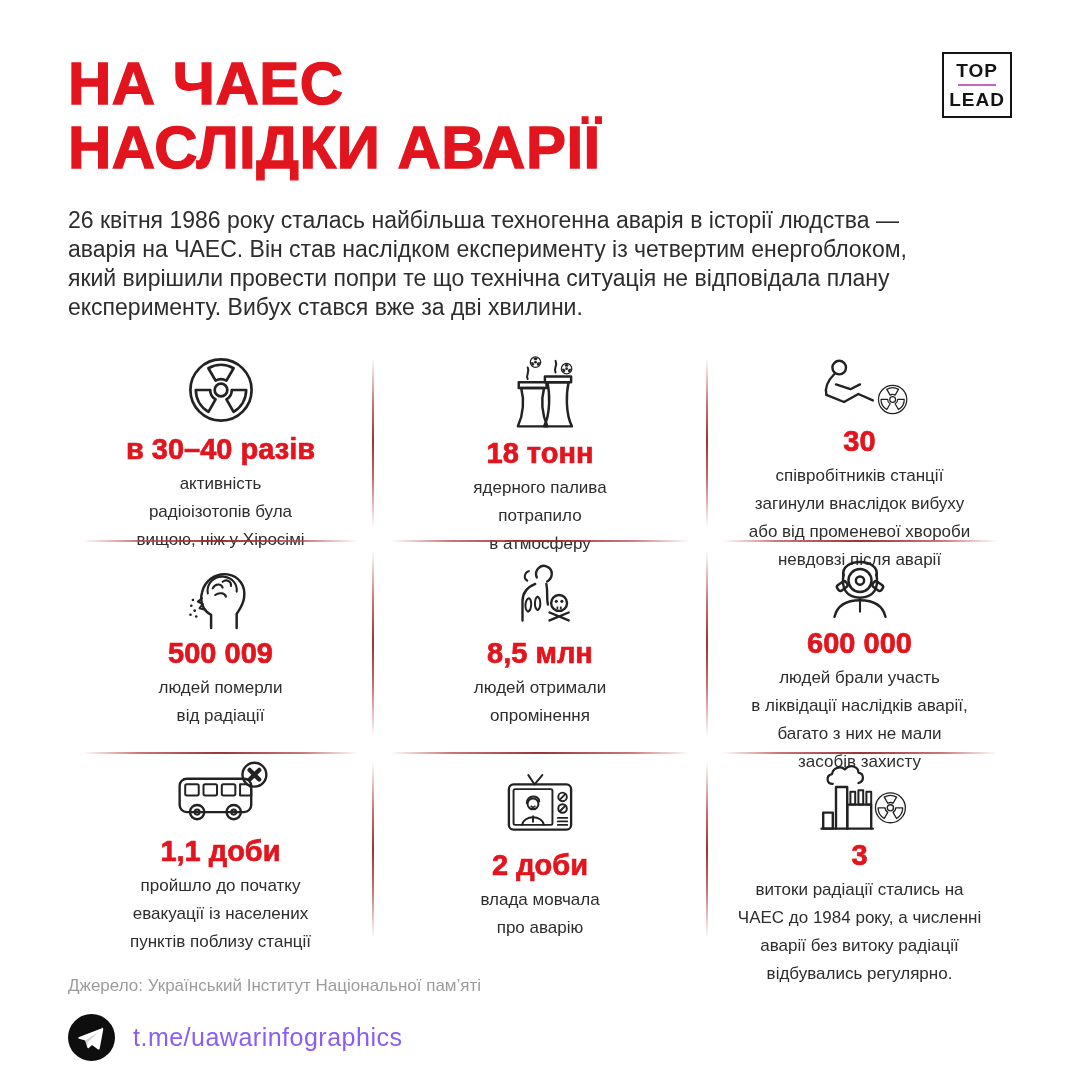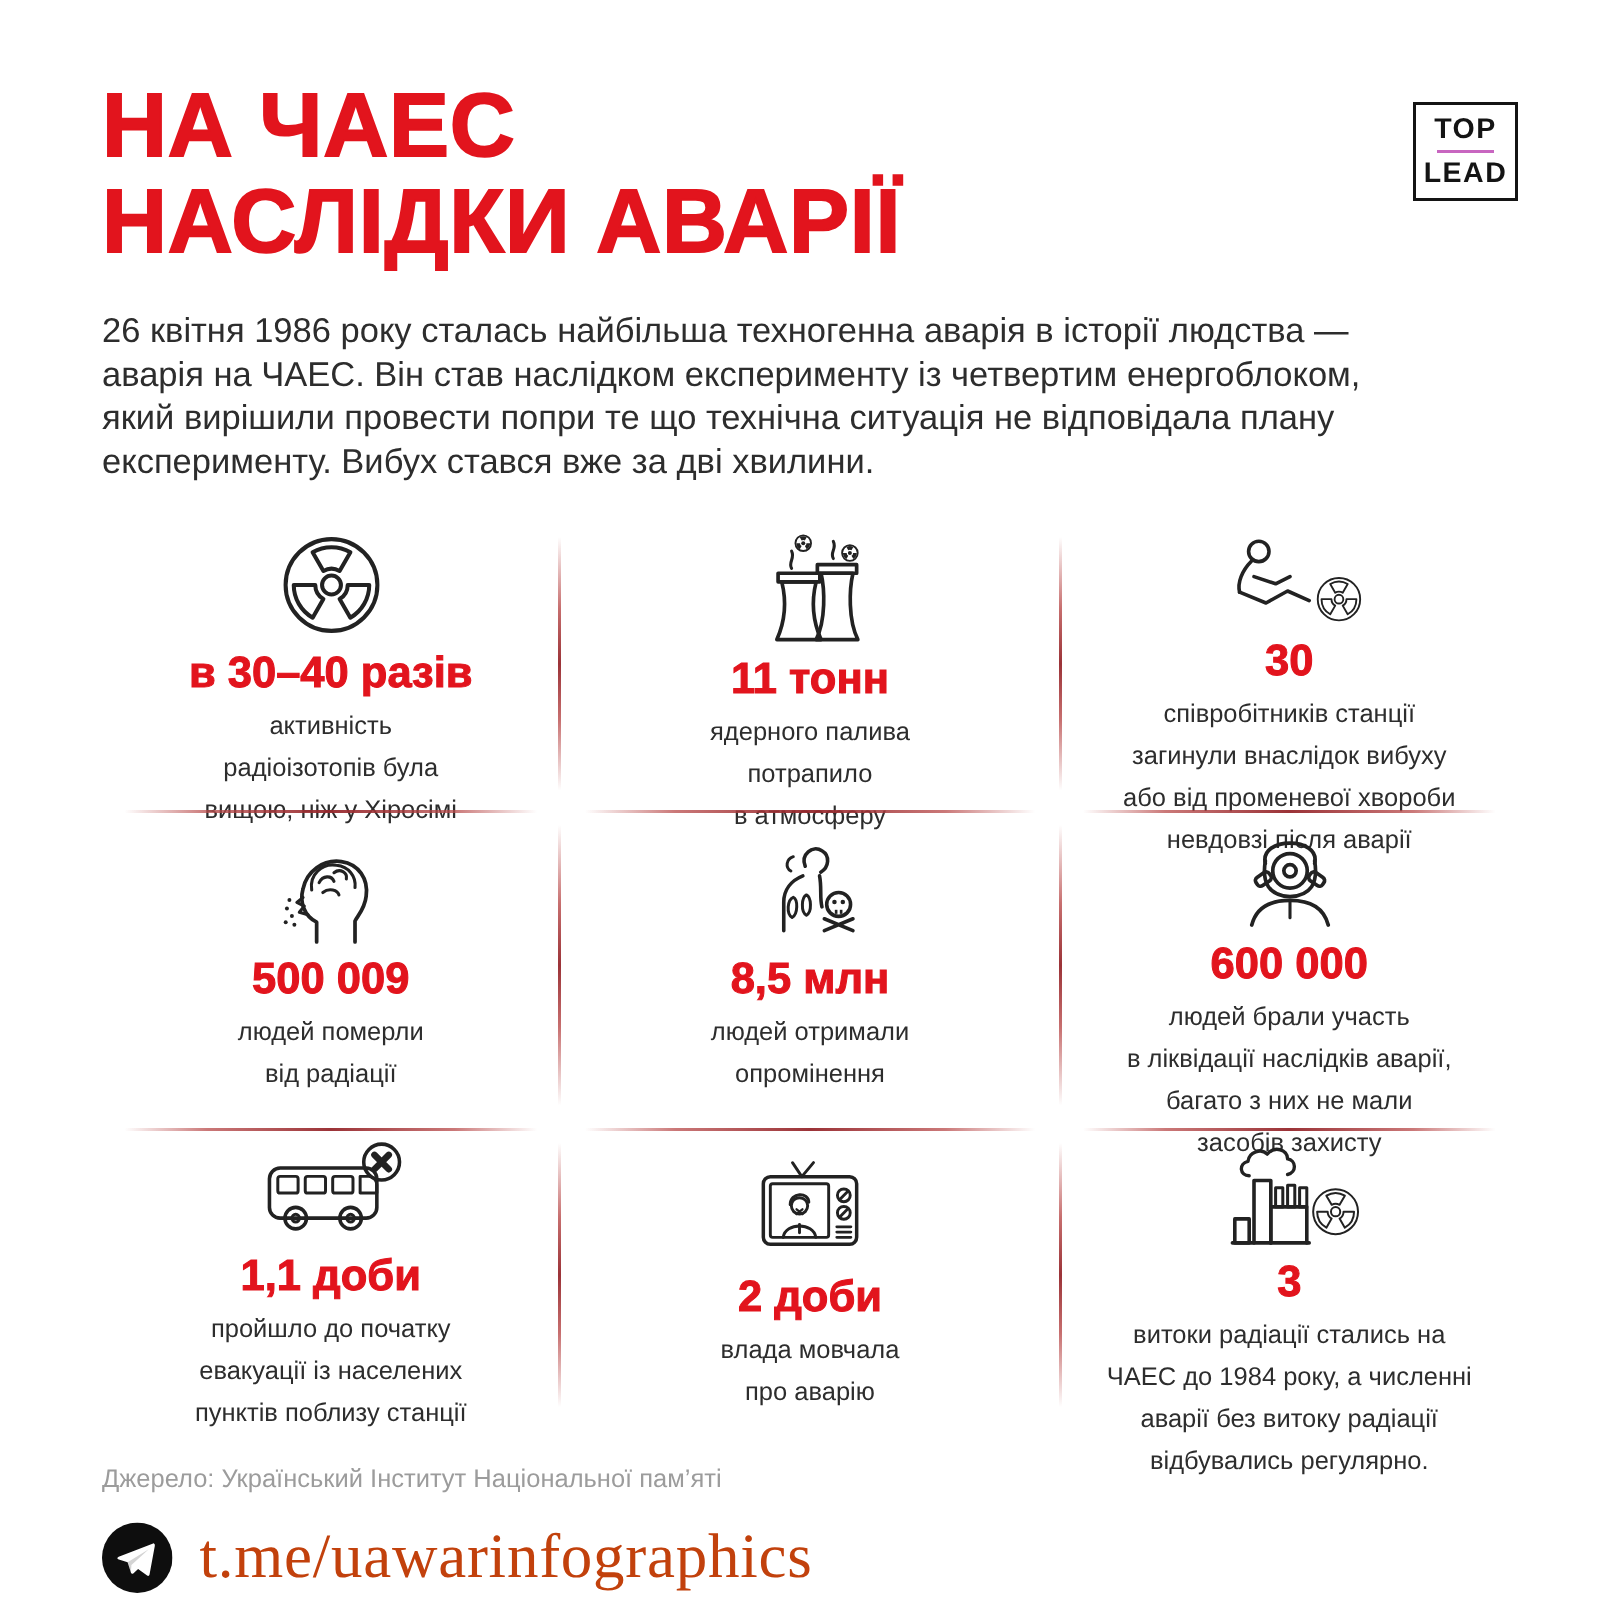--- a/index.html
+++ b/index.html
@@ -4,21 +4,21 @@
 <style>
   html,body{margin:0;padding:0;background:#ffffff;}
   body{width:1080px;height:1080px;overflow:hidden;font-family:"Liberation Sans",sans-serif;}
   .page{position:relative;width:1080px;height:1080px;box-sizing:border-box;padding:52px 68px 0;background:#fff;}
 
   
   .header{display:flex;justify-content:space-between;align-items:flex-start;}
   .title{margin:0;color:#e2141d;font-size:60px;line-height:64px;font-weight:700;letter-spacing:.5px;
          -webkit-text-stroke:1.3px #e2141d;text-transform:uppercase;}
   .title span{display:block;}
-  .brand{margin-top:16px;border:2px solid #141414;width:66px;height:62px;display:flex;flex-direction:column;
+  .brand{margin-top:0;border:2px solid #141414;width:66px;height:62px;display:flex;flex-direction:column;
          align-items:center;justify-content:center;gap:4px;flex:none;}
   .brand .t{font-size:19px;font-weight:700;letter-spacing:1px;color:#141414;line-height:1;}
   .brand .underline{width:38px;height:2px;background:#c866c0;}
 
   
   .intro{margin:26px 0 0;color:#2d2d2d;font-size:23px;line-height:29px;white-space:pre-line;max-width:960px;}
 
   
   .grid{margin-top:28px;width:944px;display:grid;grid-template-columns:305px 334px 305px;grid-template-rows:192px 212px 200px;}
   .cell{position:relative;display:flex;flex-direction:column;align-items:center;text-align:center;padding-top:4px;box-sizing:border-box;}
@@ -26,21 +26,21 @@
       background:linear-gradient(90deg,rgba(185,70,70,0) 0%,rgba(185,75,75,.75) 20%,rgba(150,40,45,.95) 50%,rgba(185,75,75,.75) 80%,rgba(185,70,70,0) 100%);}
   .cell.vl::before{content:"";position:absolute;left:-1px;top:4%;height:88%;width:2px;
       background:linear-gradient(180deg,rgba(185,70,70,0) 0%,rgba(185,75,75,.8) 28%,rgba(150,40,45,.95) 50%,rgba(185,75,75,.8) 72%,rgba(185,70,70,0) 100%);}
   .icon-box{height:84px;display:flex;align-items:flex-end;justify-content:center;margin-bottom:8px;color:#222;}
   .stat-value{color:#e2141d;font-size:29px;font-weight:700;-webkit-text-stroke:.7px #e2141d;line-height:1.1;}
   .stat-label{margin-top:4px;color:#2d2d2d;font-size:17px;line-height:28px;white-space:pre-line;}
 
   
   .source{margin:22px 0 0;color:#9c9c9c;font-size:17px;}
   .tg-row{margin-top:18px;display:flex;align-items:center;gap:18px;cursor:pointer;}
-  .tg-row .channel{color:#c2410c;font-size:42px;letter-spacing:.5px;font-family:Liberation Serif, serif;}
+  .tg-row .channel{color:#8b5cf6;font-size:25px;letter-spacing:.5px;}
   svg{display:block;}
 </style>
 </head>
 <body>
 
 <svg width="0" height="0" style="position:absolute">
   <defs>
     <g id="trefoil" fill="none" stroke="currentColor" stroke-width="3" stroke-linejoin="round">
       <circle cx="40" cy="40" r="34"></circle>
       <circle cx="40" cy="40" r="7"></circle>
@@ -101,21 +101,21 @@
             <rect x="61" y="27" width="32" height="7"></rect>
             <path d="M40 30 C37 25 43 22 40 16" stroke-width="2.5"></path>
             <path d="M74 22 C71 17 77 14 74 8" stroke-width="2.5"></path>
           </g>
           <g color="#222">
             <use href="#minirad" transform="translate(42 2) scale(0.75)"></use>
             <use href="#minirad" transform="translate(80 10) scale(0.75)"></use>
           </g>
         </svg>
       </div>
-      <div class="stat-value">11 тонн</div>
+      <div class="stat-value">18 тонн</div>
       <div class="stat-label">ядерного палива
 потрапило
 в атмосферу</div>
     </div>
 
     <div class="cell hr vl">
       <div class="icon-box">
         <svg viewBox="0 0 120 80" width="96" height="64" color="#222">
           <g fill="none" stroke="#222" stroke-width="3" stroke-linecap="round" stroke-linejoin="round">
             <circle cx="34" cy="17" r="8.5"></circle>

